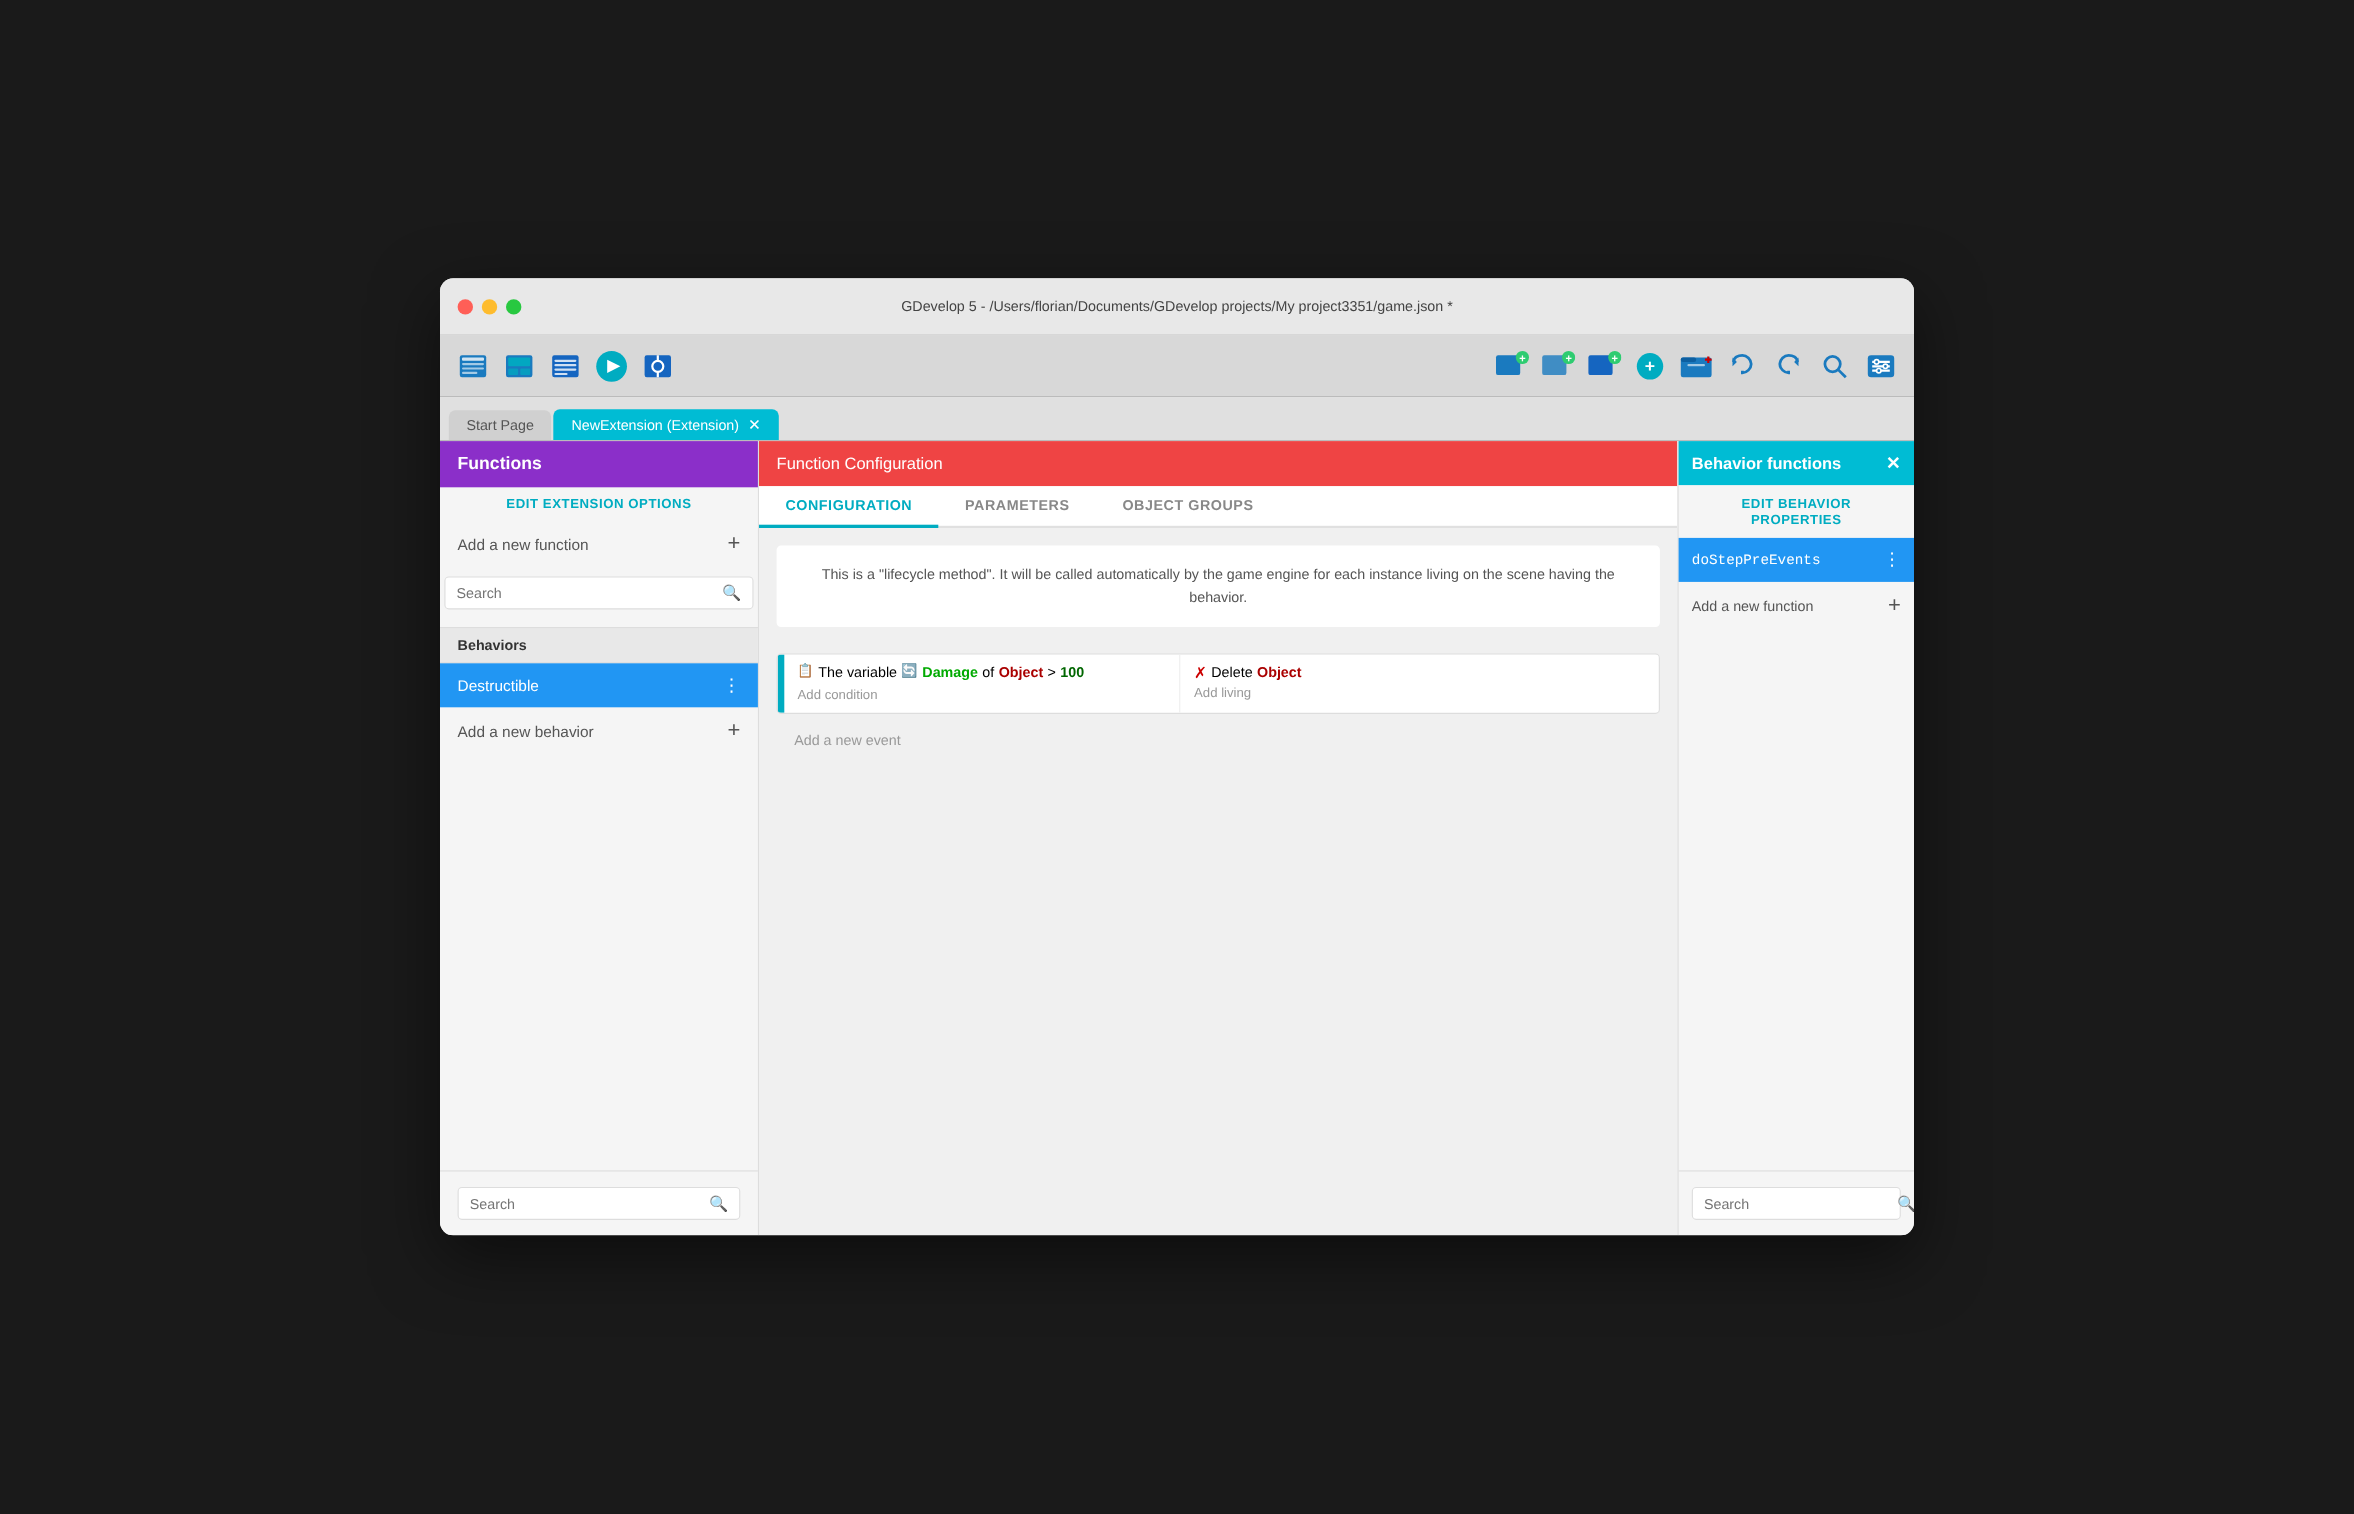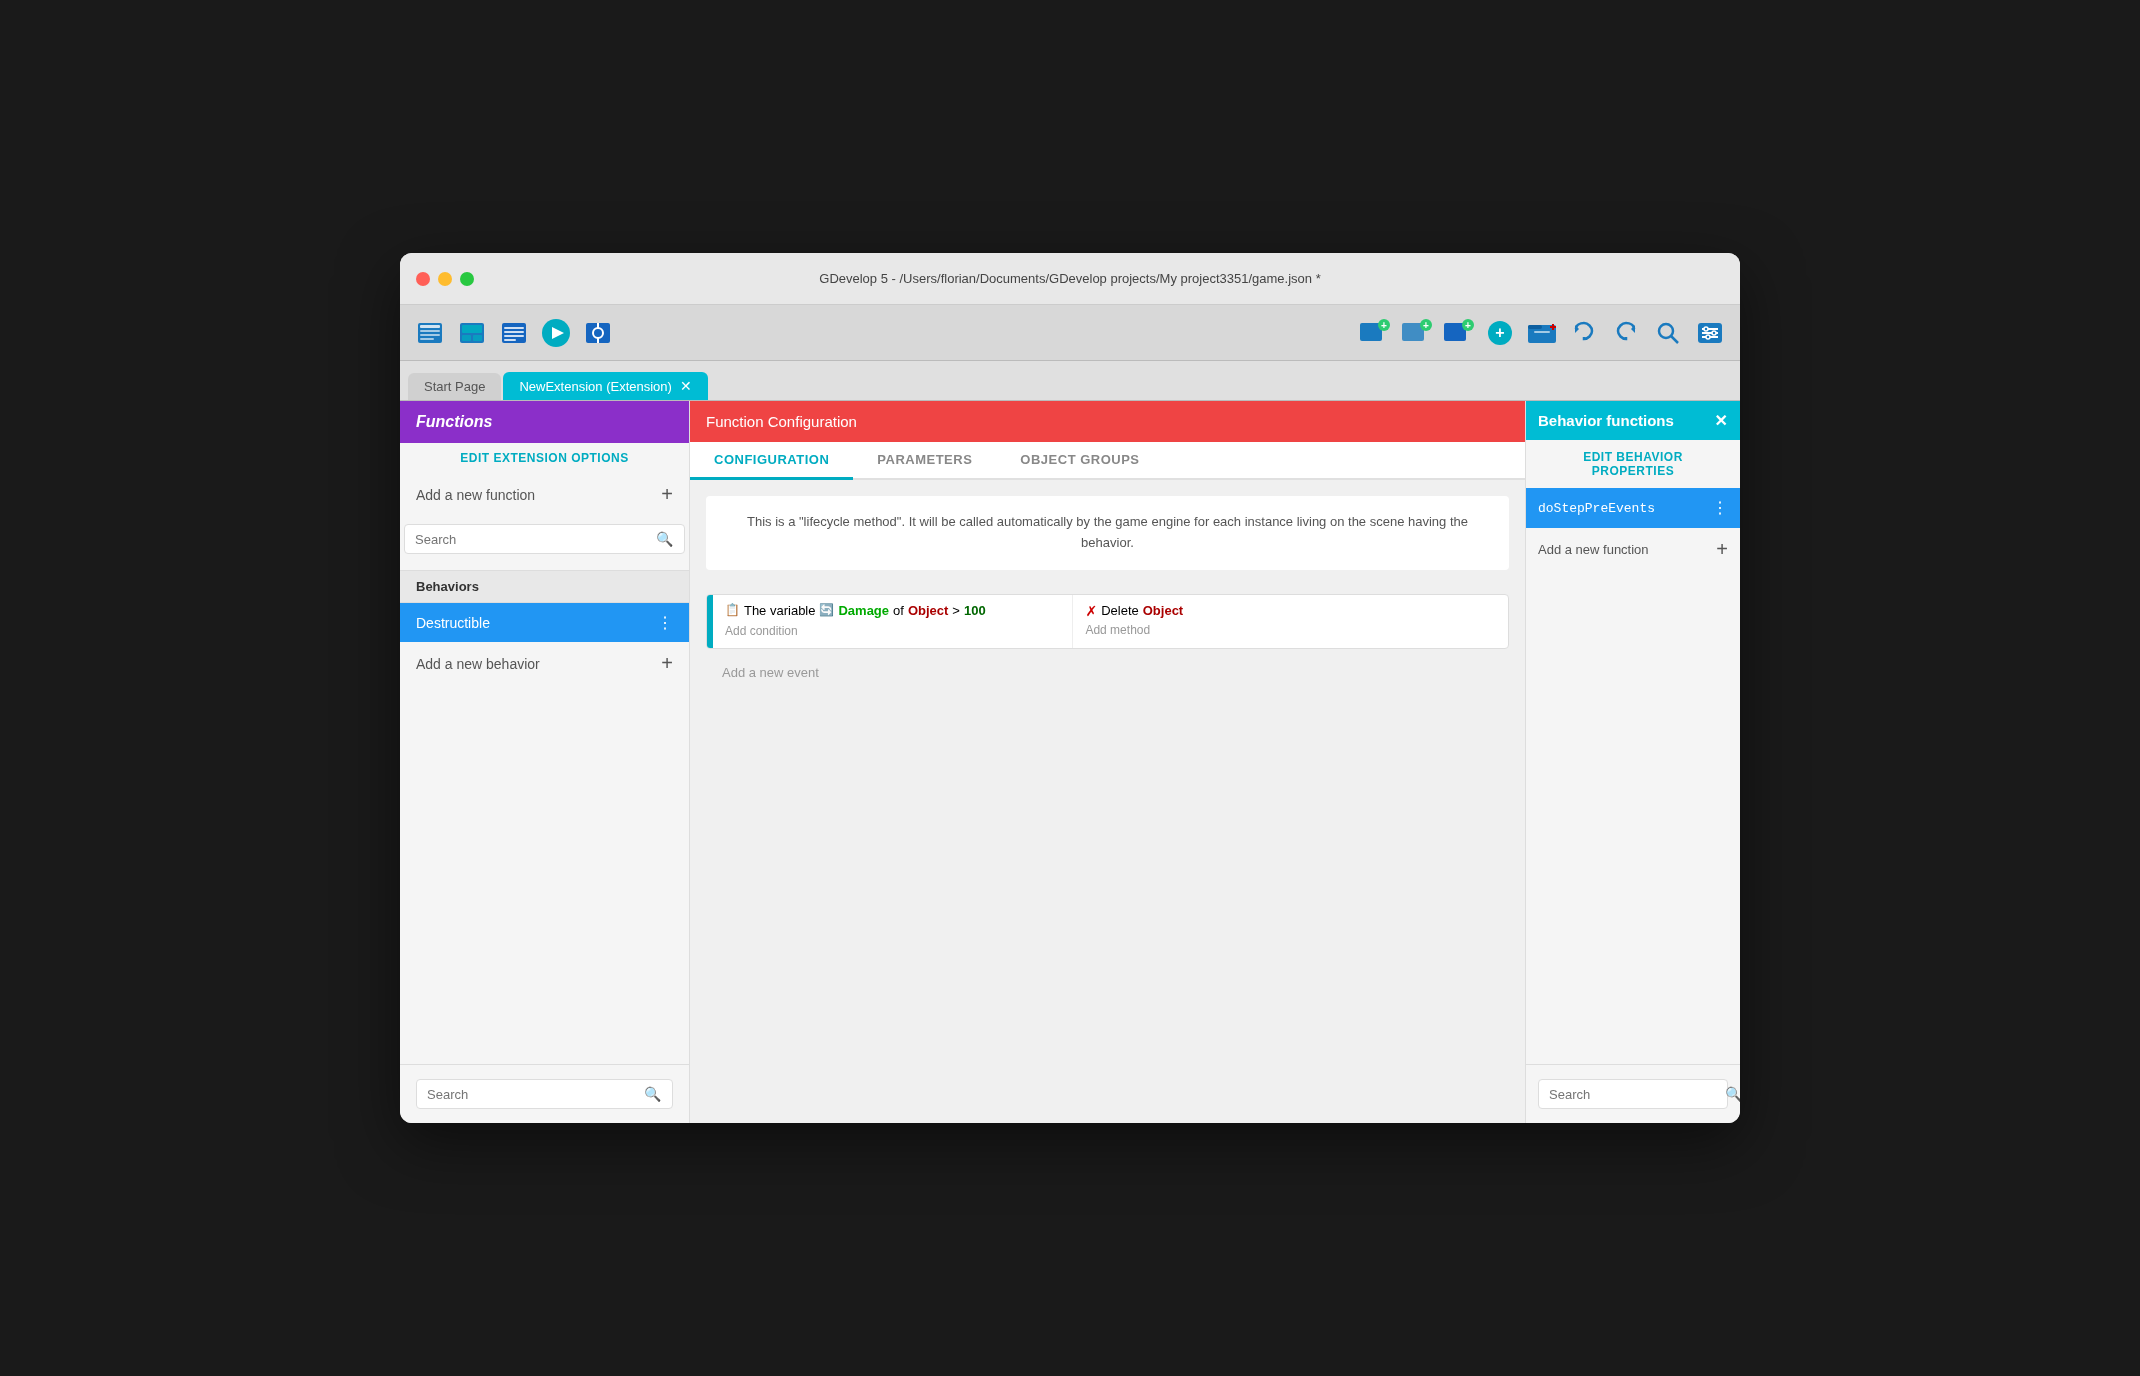--- a/index.html
+++ b/index.html
@@ -116,21 +116,20 @@
       border-right: 1px solid #ddd;
       display: flex;
       flex-direction: column;
       flex-shrink: 0;
     }
     .panel-header {
       padding: 12px 16px;
       font-size: 16px;
       font-weight: 600;
       color: white;
-      font-style: italic;
     }
     .panel-header-purple { background: #8b2fc9; }
     .edit-link {
       padding: 8px 16px;
       font-size: 12px;
       color: #00acc1;
       font-weight: 600;
       text-align: center;
       cursor: pointer;
       letter-spacing: 0.5px;
@@ -555,21 +554,21 @@
               <span class="cond-num">100</span>
             </div>
             <div class="add-condition">Add condition</div>
           </div>
           <div class="event-actions">
             <div class="action-item">
               <span class="action-delete">✗</span>
               <span>Delete</span>
               <span class="cond-object">Object</span>
             </div>
-            <div class="add-action">Add method</div>
+            <div class="add-action">Add living</div>
           </div>
         </div>
         <div class="add-event-row">Add a new event</div>
       </div>
     </div>
 
     <div class="panel-right">
       <div class="panel-right-header">
         <span>Behavior functions</span>
         <span class="close-btn">✕</span>

